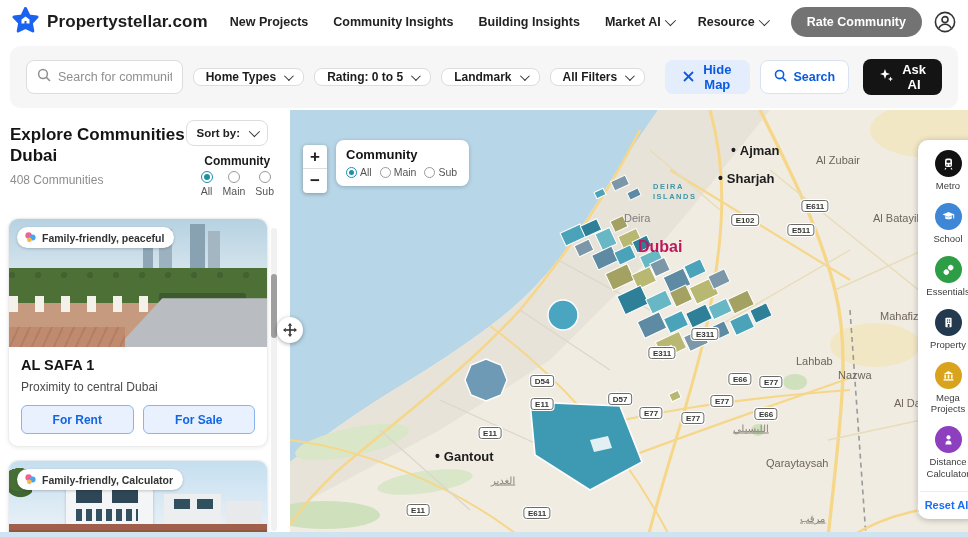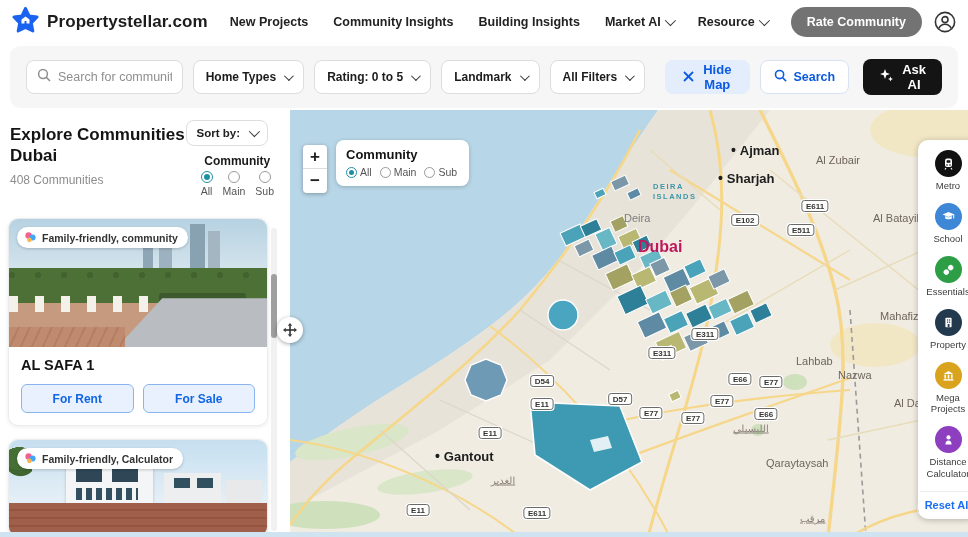--- a/index.html
+++ b/index.html
@@ -14,21 +14,21 @@
   .nav-item { font-size:12.5px; font-weight:600; color:#222; cursor:pointer; display:flex; align-items:center; gap:4px; white-space:nowrap; }
   .chev { width:8px; height:8px; border-right:1.6px solid #333; border-bottom:1.6px solid #333; transform:rotate(45deg) translateY(-2px); display:inline-block; }
   .cta-btn { background:#737373; color:#fff; font-size:12.5px; font-weight:700; border:none; border-radius:17px; padding:8px 16px; cursor:pointer; white-space:nowrap; }
   .account { width:22px; height:22px; flex:0 0 auto; }
 
   
   .filterbar { position:absolute; top:46px; left:10px; width:948px; height:62px; background:#f6f6f7; border-radius:10px; display:flex; align-items:center; padding:0 16px; gap:10px; z-index:39; }
   .search-box { width:232px; height:34px; background:#fff; border:1px solid #ddd; border-radius:8px; display:flex; align-items:center; padding:0 10px; gap:7px; }
   .search-box input { border:none; outline:none; font-size:12.5px; color:#333; width:100%; background:transparent; font-family:"Liberation Sans",sans-serif; }
   .search-box input::placeholder { color:#8f8f8f; }
-  .chip { height:34px; background:#fff; border:1px solid #ddd; border-radius:8px; display:flex; align-items:center; gap:8px; padding:7px 12px; font-size:12px; font-weight:700; color:#1c1c1c; cursor:pointer; white-space:nowrap; }
+  .chip { height:18px; background:#fff; border:1px solid #ddd; border-radius:8px; display:flex; align-items:center; gap:8px; padding:7px 12px; font-size:12px; font-weight:700; color:#1c1c1c; cursor:pointer; white-space:nowrap; }
   .chip .chev { width:7px; height:7px; }
   .hide-map { height:34px; border:none; background:#e3edfc; color:#0b5be0; border-radius:8px; font-size:13px; font-weight:700; display:flex; align-items:center; gap:8px; padding:0 18px; cursor:pointer; }
   .search-btn { height:34px; background:#fff; border:1px solid #d7e2f2; color:#0b5be0; border-radius:8px; font-size:12.5px; font-weight:700; display:flex; align-items:center; gap:6px; padding:0 13px; cursor:pointer; }
   .askai-btn { height:36px; background:#141414; border:none; color:#fff; border-radius:8px; font-size:13px; font-weight:700; display:flex; align-items:center; gap:8px; padding:0 16px; cursor:pointer; margin-left:4px; }
 
   
   .list-panel { position:absolute; top:110px; left:0; width:290px; height:427px; background:#fff; z-index:20; }
   .panel-head { position:relative; padding:14px 10px 0 10px; }
   .panel-title { font-size:17px; font-weight:700; color:#141414; line-height:1.25; width:200px; }
   .panel-sub { font-size:12px; color:#8d8d8d; margin-top:6px; }
@@ -230,25 +230,26 @@
           <div class="sc" style="position: absolute; left: 0px; top: 66%; width: 100%; height: 34%; background: rgb(197, 154, 126);"></div>
           <div class="sc" style="position: absolute; left: 42%; top: 62%; width: 58%; height: 38%; background: rgb(185, 189, 194); clip-path: polygon(30% 0px, 100% 0px, 100% 100%, 0px 100%);"></div>
           <div class="sc" style="position: absolute; left: 0px; top: 60%; width: 55%; height: 13%; background: repeating-linear-gradient(90deg, rgb(244, 241, 234) 0px, rgb(244, 241, 234) 9px, transparent 9px, transparent 26px);"></div>
           <div class="sc" style="position: absolute; left: 0px; top: 84%; width: 45%; height: 16%; background: repeating-linear-gradient(115deg, rgb(192, 138, 110) 0px, rgb(192, 138, 110) 8px, rgb(179, 127, 100) 8px, rgb(179, 127, 100) 10px);"></div>
           <div class="card-badge">
             <svg width="13" height="13" viewBox="0 0 13 13">
               <circle cx="4.6" cy="4.4" r="3.2" fill="#f06292"></circle>
               <circle cx="8.6" cy="6.6" r="3" fill="#42a5f5"></circle>
               <circle cx="5.4" cy="8.8" r="2.4" fill="#f8b64c"></circle>
             </svg>
-            <span>Family-friendly, community</span>
+            <span>Family-friendly, peaceful</span>
           </div>
         </div>
         <div class="card-body">
           <div class="card-title">AL SAFA 1</div>
+          <div class="card-sub">Proximity to central Dubai</div>
           <div class="card-btns">
             <button class="card-btn">For Rent</button>
             <button class="card-btn">For Sale</button>
           </div>
         </div>
       </div>
       <div class="card">
         <div class="card-img" style="height: 96px;">
           <div class="sc" style="position: absolute; inset: 0px; background: linear-gradient(rgb(197, 223, 240), rgb(227, 238, 246) 60%);"></div>
           <div class="sc" style="position: absolute; left: 22%; top: 22%; width: 34%; height: 48%; background: rgb(244, 245, 246); box-shadow: rgba(0, 0, 0, 0.2) 0px 0px 3px;"></div>

